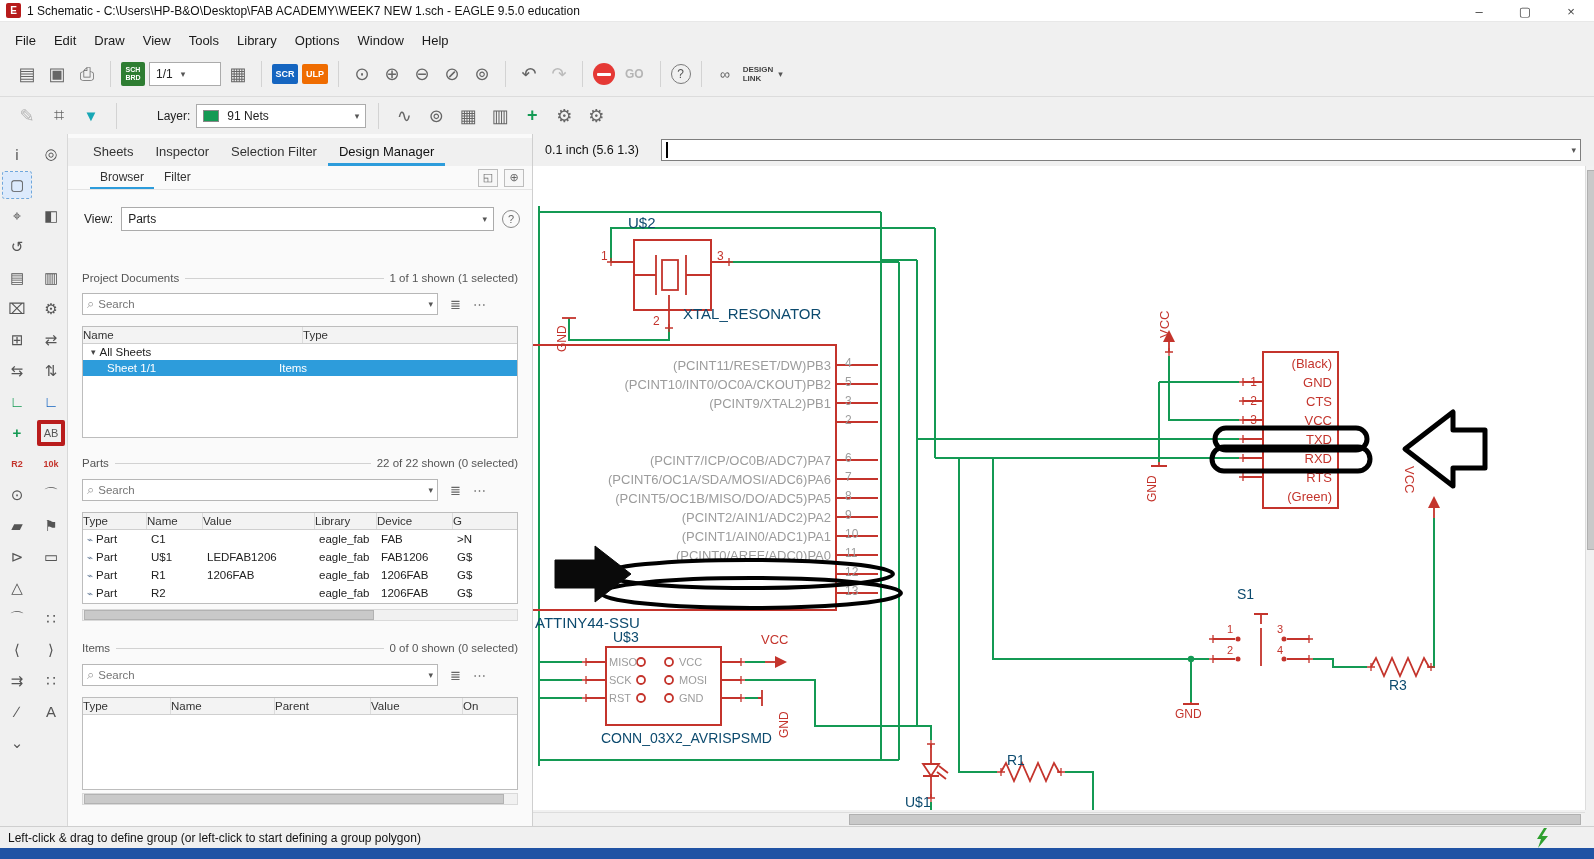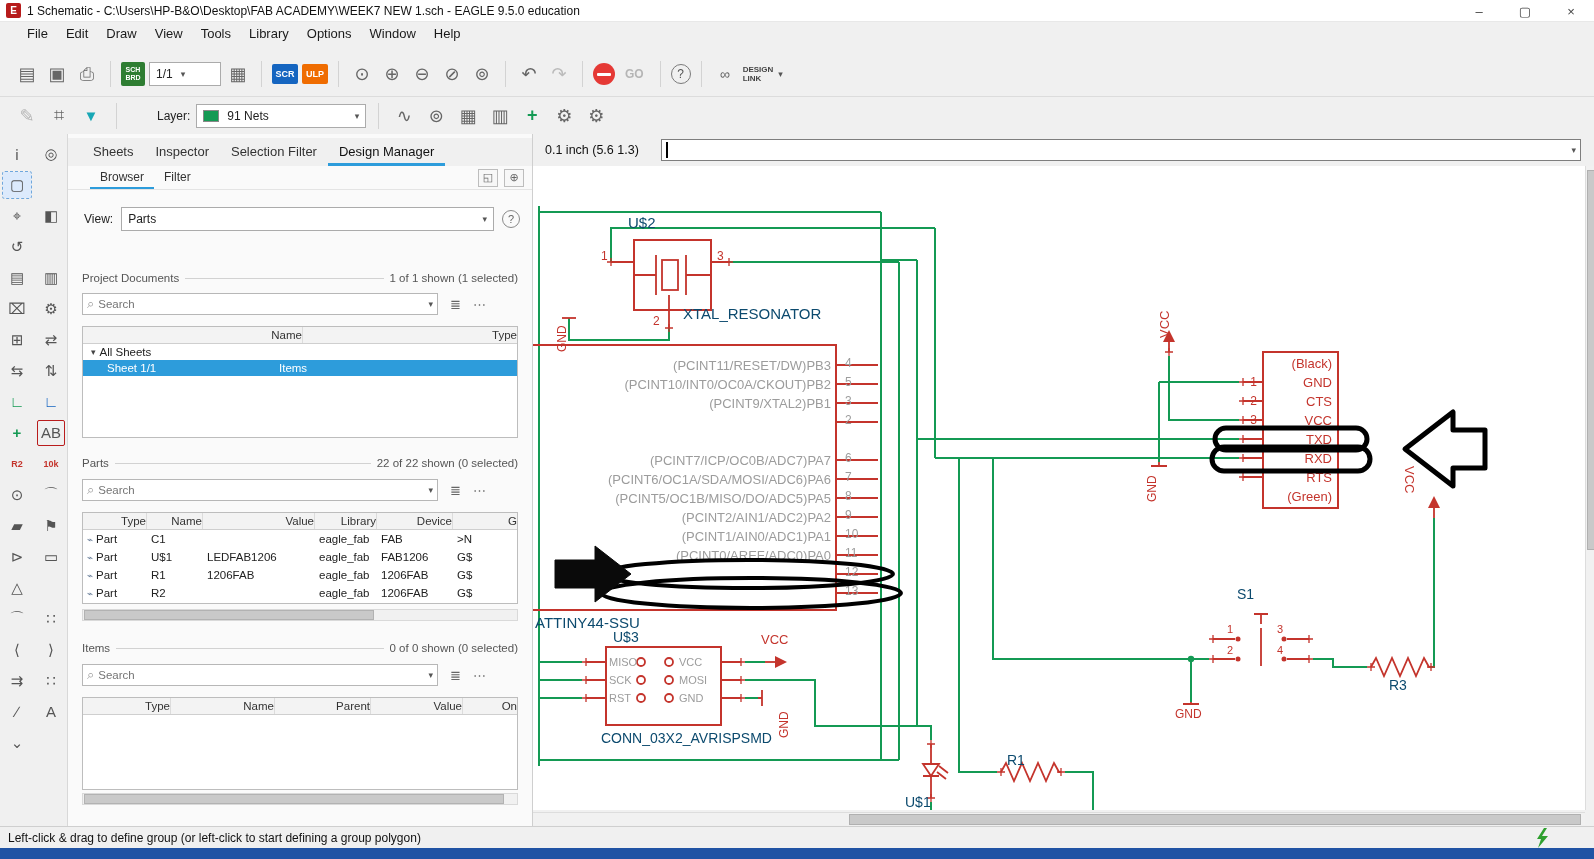--- a/index.html
+++ b/index.html
@@ -5,21 +5,21 @@
 *{margin:0;padding:0;box-sizing:border-box}
 html,body{width:1594px;height:859px}
 body{position:relative;font-family:"Liberation Sans",sans-serif;background:#fff;overflow:hidden;font-size:12px;color:#222}
 
 #titlebar{position:absolute;left:0;top:0;width:1594px;height:22px;background:#fff;border-bottom:1px solid #e8e8e8;display:flex;align-items:center;padding-left:6px;gap:6px}
 #appicon{width:15px;height:15px;background:#b71c1c;color:#fff;font-size:10px;font-weight:bold;display:flex;align-items:center;justify-content:center;border-radius:2px}
 #wintitle{font-size:12px;color:#111}
 #winbtns{position:absolute;right:0;top:0;height:22px;display:flex}
 .winbtn{width:46px;height:22px;display:flex;align-items:center;justify-content:center;color:#444;font-size:13px}
 
-#menubar{position:absolute;left:0;top:22px;width:1594px;height:30px;background:#f0f0f0;display:flex;align-items:flex-start;padding-left:18px}
+#menubar{position:absolute;left:0;top:22px;width:1594px;height:30px;background:#f0f0f0;display:flex;align-items:flex-end;padding-left:6px}
 .menu-item{padding:4px 9px;font-size:13px;color:#1a1a1a}
 
 #toolbar1{position:absolute;left:0;top:52px;width:1594px;height:44px;background:#f0f0f0;display:flex;align-items:center;padding-left:14px;gap:4px}
 #toolbar2{position:absolute;left:0;top:96px;width:1594px;height:38px;background:#f0f0f0;border-top:1px solid #dcdcdc;display:flex;align-items:center;padding-left:14px;gap:6px}
 .sep{width:1px;height:26px;background:#d3d3d3;margin:0 6px}
 .tbtn{min-width:26px;height:26px;display:flex;align-items:center;justify-content:center;color:#666;font-size:18px;border-radius:2px}
 .tbtn.small{font-size:14px}
 .badge{color:#fff;font-weight:bold;display:flex;align-items:center;justify-content:center;border-radius:2px}
 #schbrd{width:24px;height:24px;flex-direction:column;background:#2e7d32;font-size:7px;line-height:8px}
 #scrbtn{width:26px;height:20px;background:#1565c0;font-size:9px}
@@ -55,21 +55,21 @@
 #viewsel{flex:1;justify-content:space-between}
 .sec-title{position:absolute;left:14px;width:436px;display:flex;align-items:center;gap:6px;font-size:11.5px;color:#555}
 .sec-title .rule{flex:1;border-top:1px solid #d2d2d2}
 .searchrow{position:absolute;left:14px;width:436px;height:24px;display:flex;align-items:center}
 .search{flex:0 0 356px;height:22px;background:#fff;border:1px solid #b7b7b7;display:flex;align-items:center;padding:0 4px;gap:4px}
 .search input{flex:1;border:0;outline:0;font-size:11.5px;color:#333;font-family:inherit;background:transparent}
 .mag{color:#999;font-size:13px}
 .listbtn,.morebtn{margin-left:12px;color:#666;font-size:13px}
 .ptable{position:absolute;left:14px;width:436px;background:#fff;border:1px solid #bdbdbd}
 .thead{display:flex;background:#f3f3f3;border-bottom:1px solid #cfcfcf;height:17px}
-.th{font-size:11.5px;color:#333;text-align:right;border-right:1px solid #dcdcdc;overflow:hidden;line-height:16px}
+.th{font-size:11.5px;color:#333;text-align:left;border-right:1px solid #dcdcdc;overflow:hidden;line-height:16px}
 .trow{display:flex;height:18px;align-items:center}
 .td{font-size:11.5px;color:#222;padding-left:4px;overflow:hidden;white-space:nowrap}
 .pic{font-style:normal;color:#6a7f9a;margin-right:3px;font-size:10px}
 .treerow{display:flex;align-items:center;height:16px;font-size:11.5px;color:#222;padding-left:8px;gap:4px}
 .selrow{display:flex;height:16px;background:#2d9cdb;color:#fff;font-size:11.5px;align-items:center}
 .scrollx{position:absolute;left:14px;width:436px;height:12px;background:#f1f1f1;border:1px solid #d9d9d9}
 .scrollx .thumb{position:absolute;top:0;height:10px;background:#c9c9c9;border:1px solid #b2b2b2}
 
 #canvas{position:absolute;left:532px;top:134px;width:1062px;height:692px;background:#f0f0f0;border-left:1px solid #cfcfcf}
 #cmdrow{position:absolute;left:0;top:0;width:1062px;height:32px;display:flex;align-items:center}
@@ -268,21 +268,21 @@
     </div>
 
     <div class="lt-cell" data-name="bus-tool" style="color:#1565c0;font-weight:bold">
       <span data-name="tool-icon">∟</span>
     </div>
 
     <div class="lt-cell" data-name="junction-tool" style="color:#149a54;font-weight:bold">
       <span data-name="tool-icon">+</span>
     </div>
 
-    <div class="lt-cell" data-name="label-tool" style="font-size:15px;border:1px solid #b91c1c;padding:8px 1px">
+    <div class="lt-cell" data-name="label-tool" style="font-size:11px;border:4px solid #b91c1c;padding:8px 1px">
       <span data-name="tool-icon">AB</span>
     </div>
 
     <div class="lt-cell" data-name="name-tool" style="color:#c4342c;font-size:9px;font-weight:bold">
       <span data-name="tool-icon">R2</span>
     </div>
 
     <div class="lt-cell" data-name="value-tool" style="color:#c4342c;font-size:9px;font-weight:bold">
       <span data-name="tool-icon">10k</span>
     </div>

